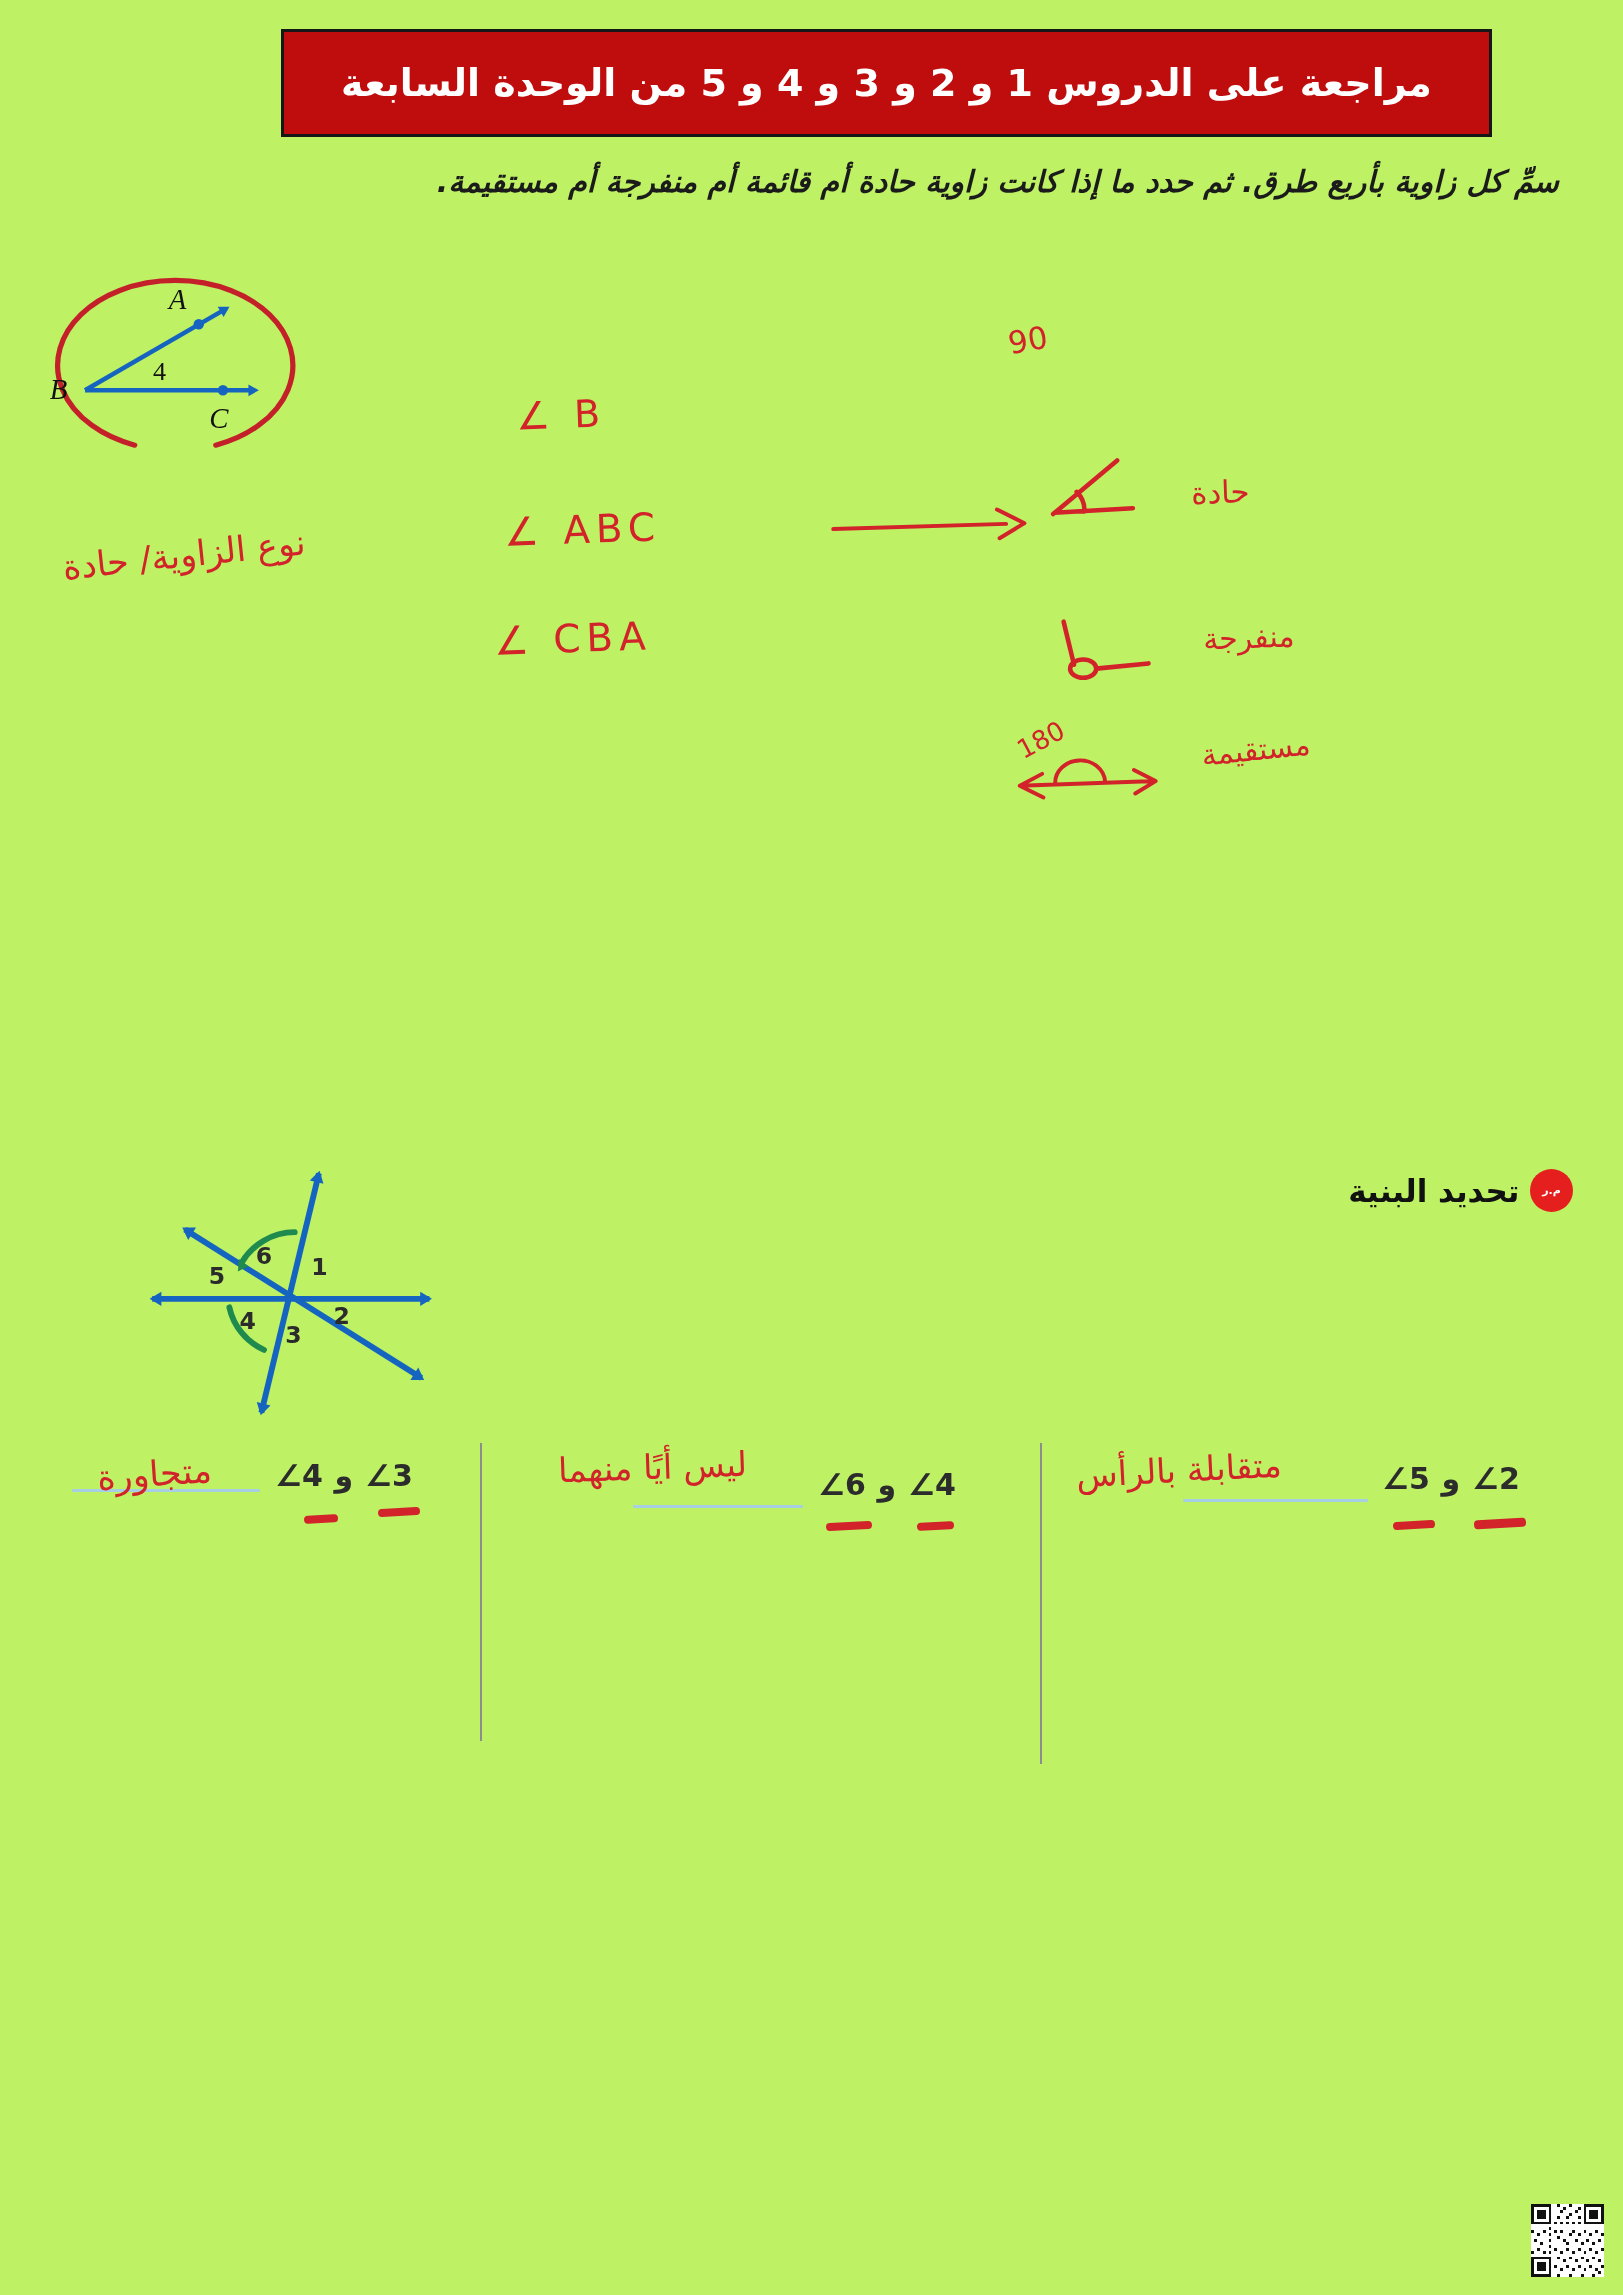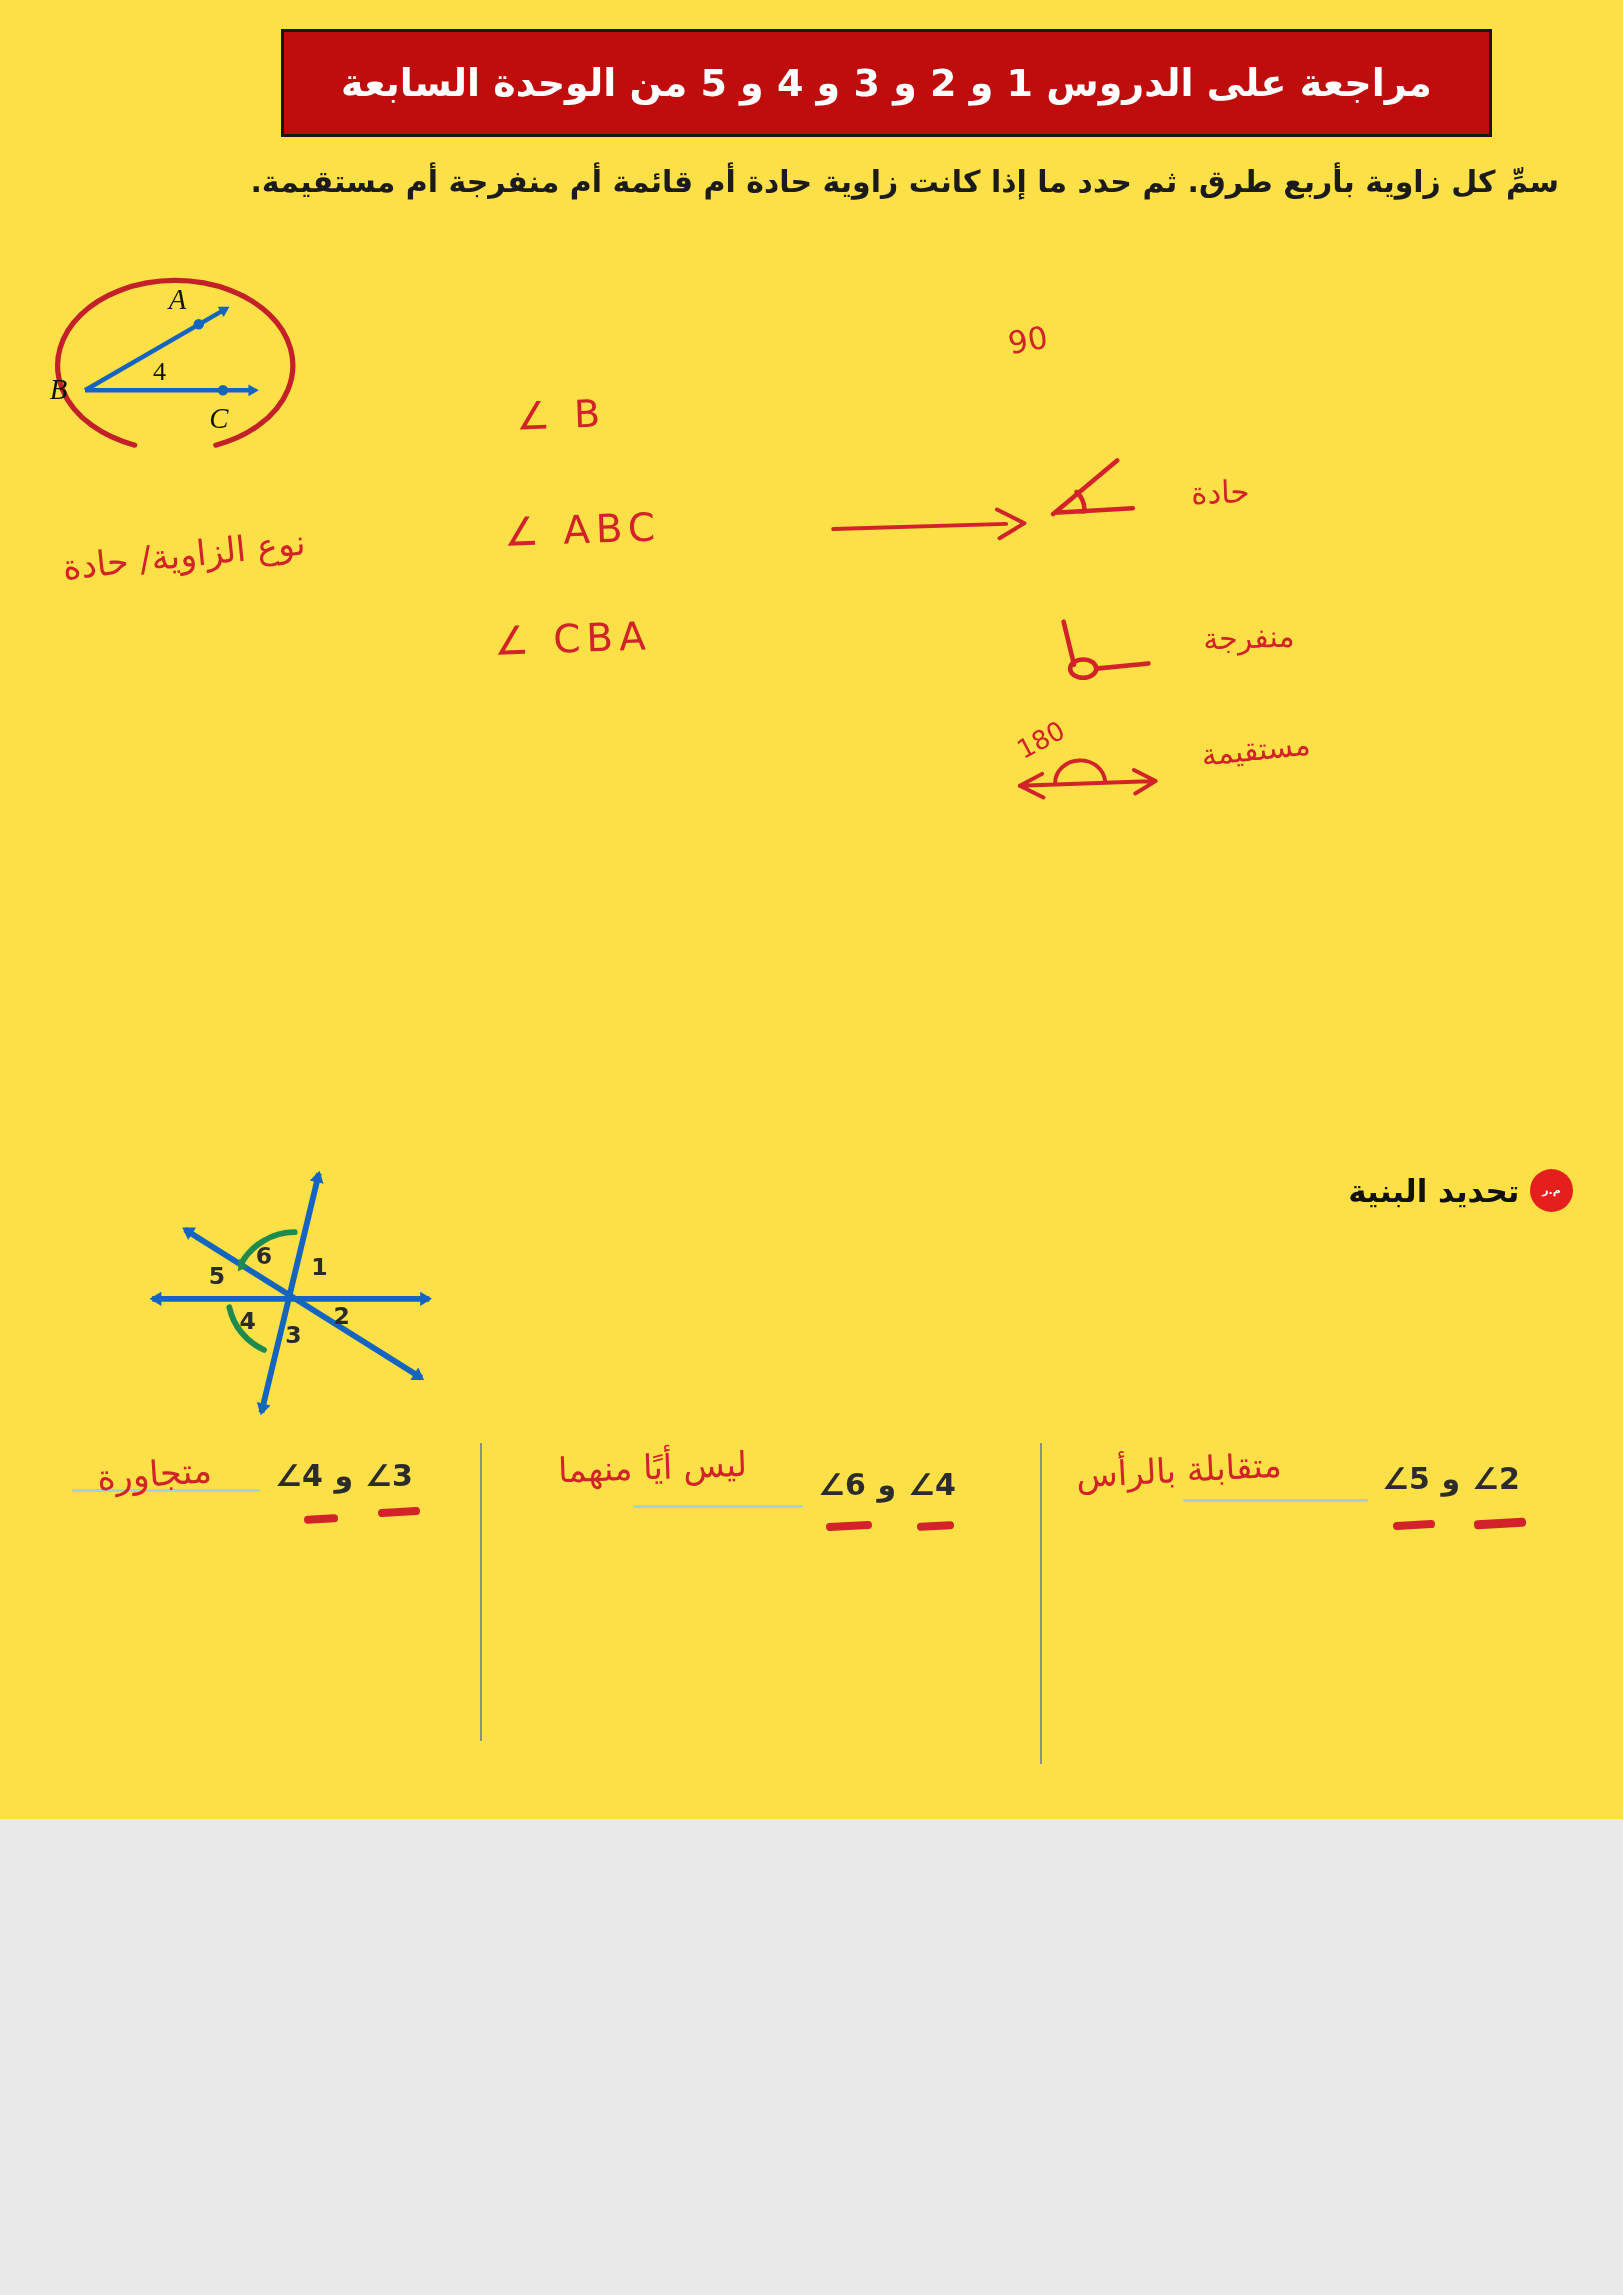--- a/index.html
+++ b/index.html
@@ -1,32 +1,32 @@
 <!DOCTYPE html>
 <html lang="ar" style="font-size:10.5px"><head>
 <meta charset="utf-8">
 <style>
   html,body{margin:0;padding:0;background:#e9e9e9;}
   .page{
-    position:relative;width:1623px;height:1819px;background:#fde047;
+    position:relative;width:1623px;height:2295px;background:#bef264;
     font-family:"DejaVu Sans", sans-serif;overflow:hidden;
   }
   .abs{position:absolute;}
   
   .banner{
     left:281px;top:29.4px;width:1211px;height:108px;
     background:#bf0c0c;border:3.9px solid #161616;box-sizing:border-box;
     display:flex;align-items:center;justify-content:center;
   }
   .banner-title{
     color:#ffffff;font-weight:bold;font-size:38px;white-space:nowrap;
     direction:rtl;letter-spacing:0.7px;
   }
   
-  .printed{color:#1b1b1b;font-weight:bold;direction:rtl;}
+  .printed{color:#1b1b1b;font-weight:bold;font-style:italic;direction:rtl;}
   .instr1{right:64px;top:164px;font-size:30px;white-space:nowrap;}
   .q2-line1{right:50px;top:1169px;display:flex;flex-direction:row;direction:rtl;
             align-items:center;gap:10.5px;white-space:nowrap;}
   .q2-title{font-size:31px;font-weight:800;font-style:normal;color:#111;}
   .q2-text{font-size:29px;}
   .q2-line2{right:55px;top:1211px;font-size:29px;white-space:nowrap;}
   .badge{
     width:43px;height:43px;border-radius:50%;background:#e51e1e;
     display:flex;align-items:center;justify-content:center;flex:0 0 auto;
   }

